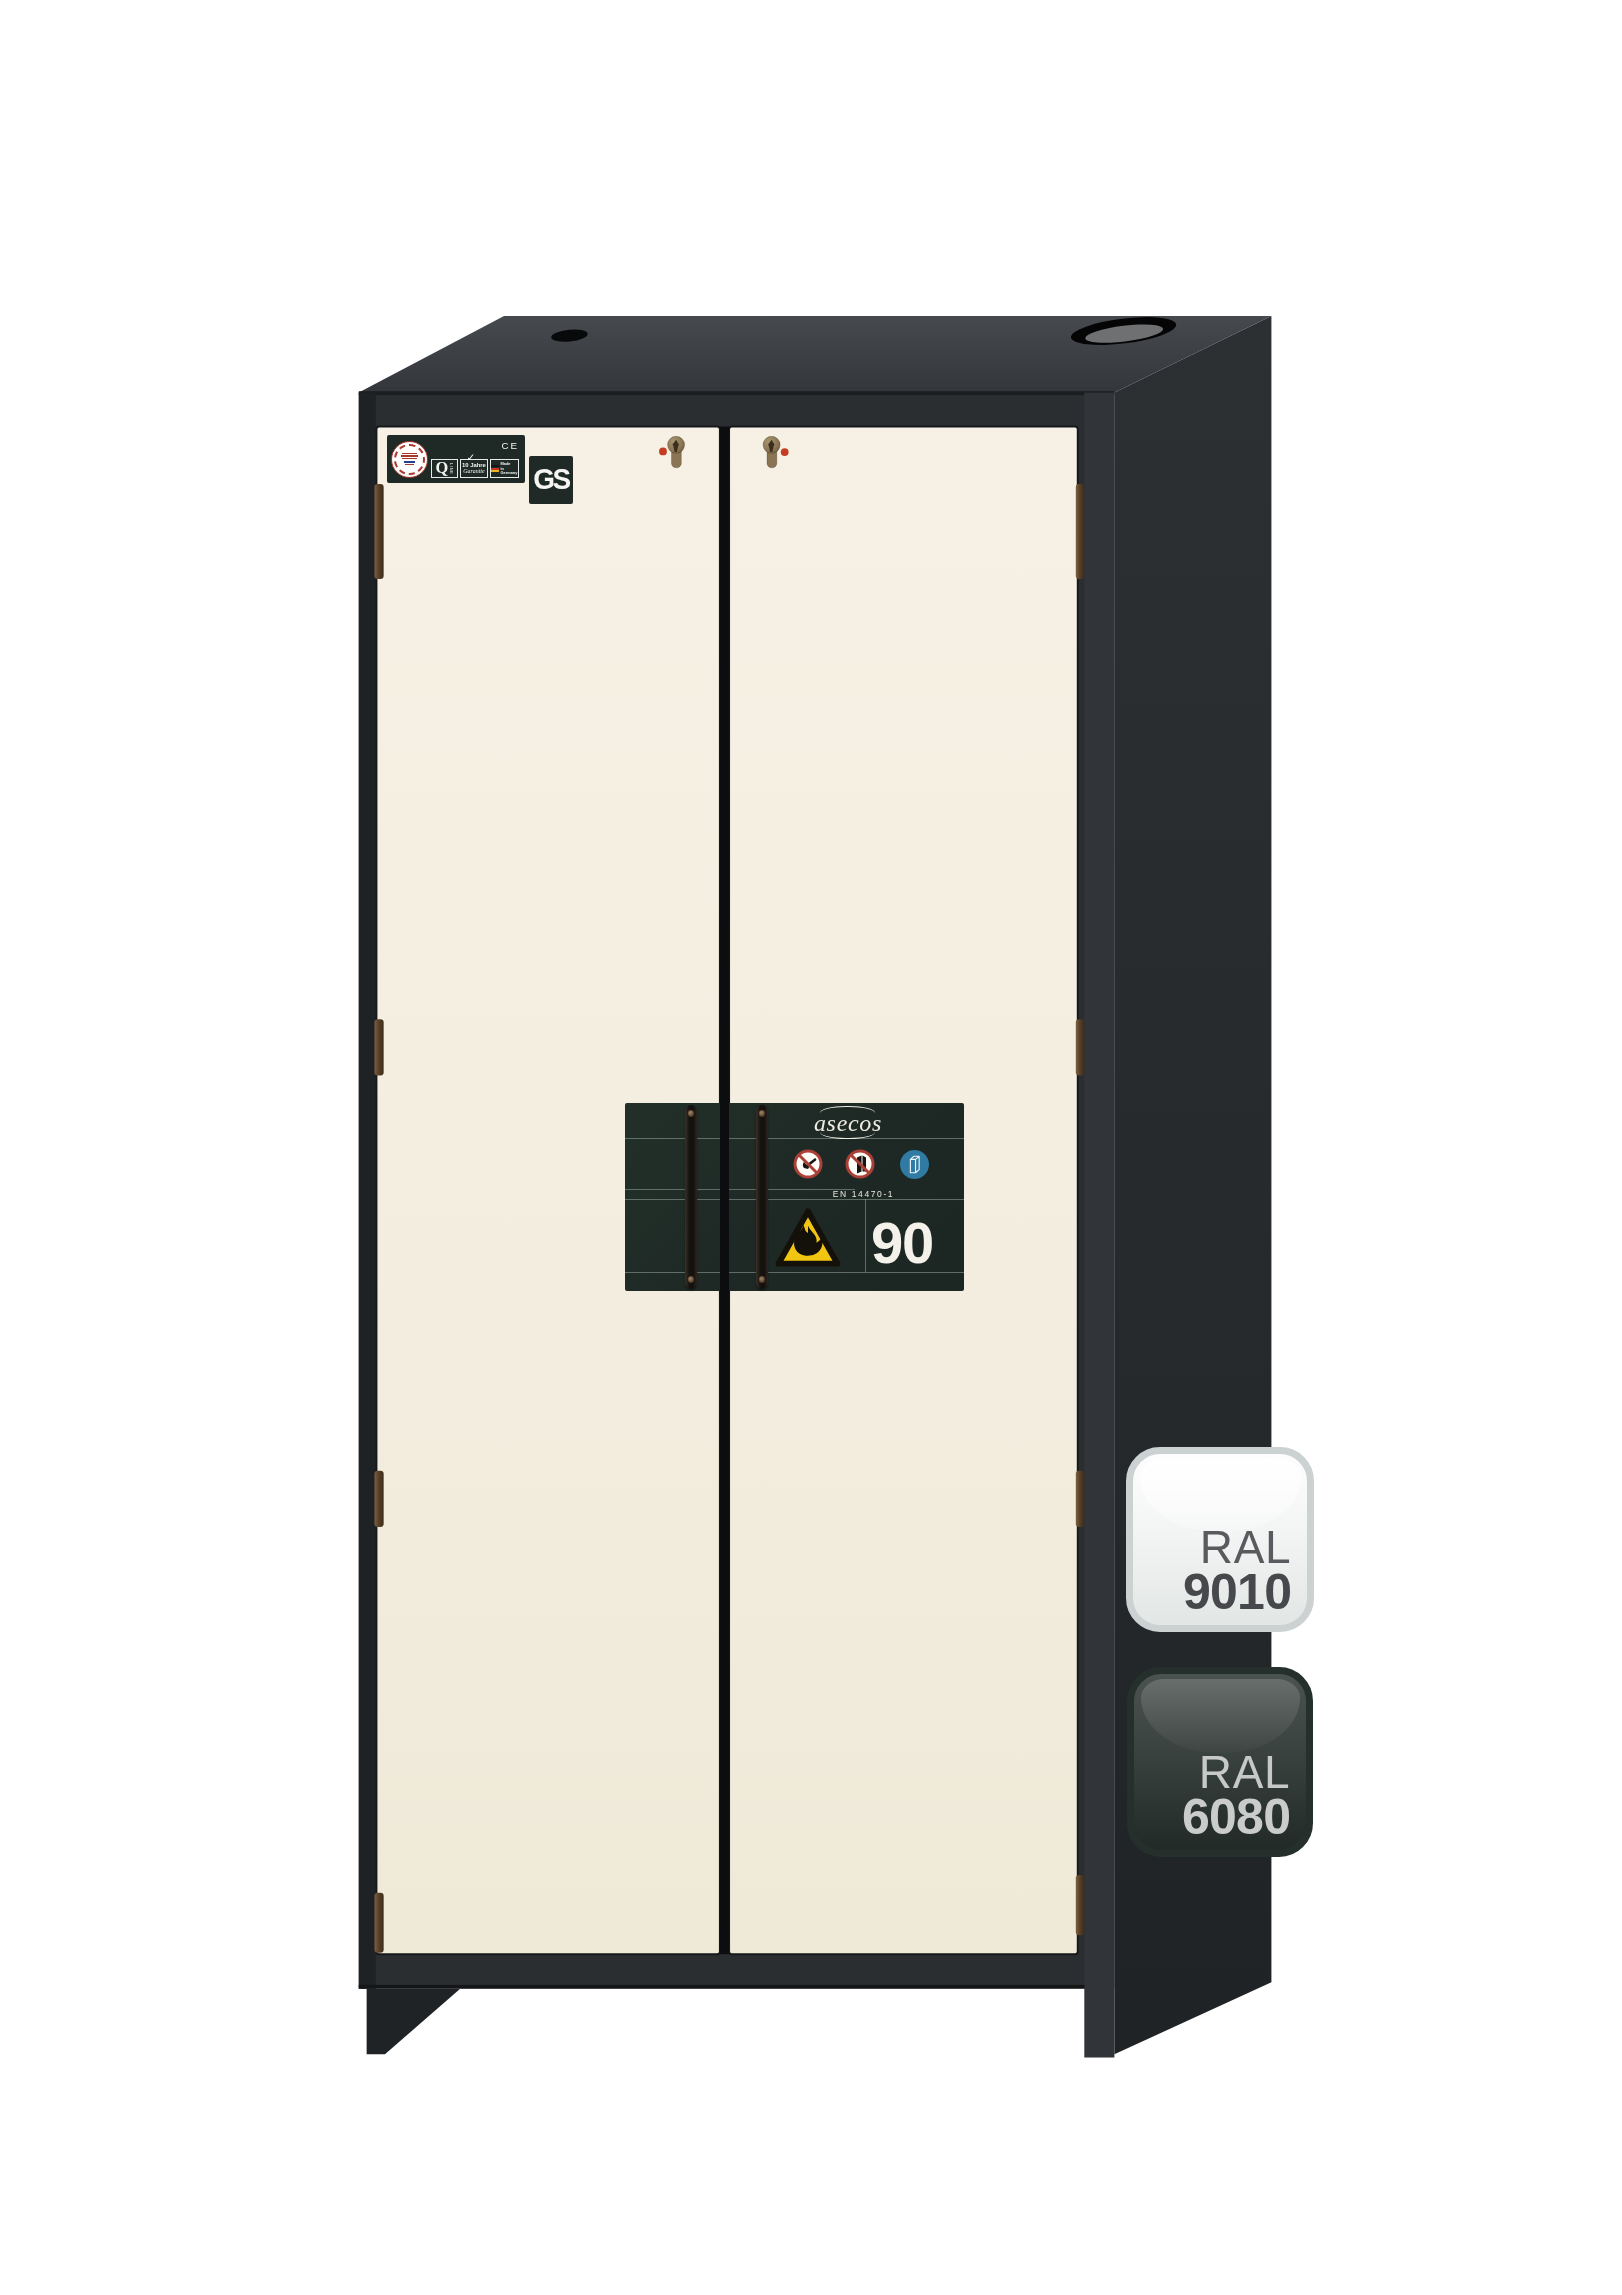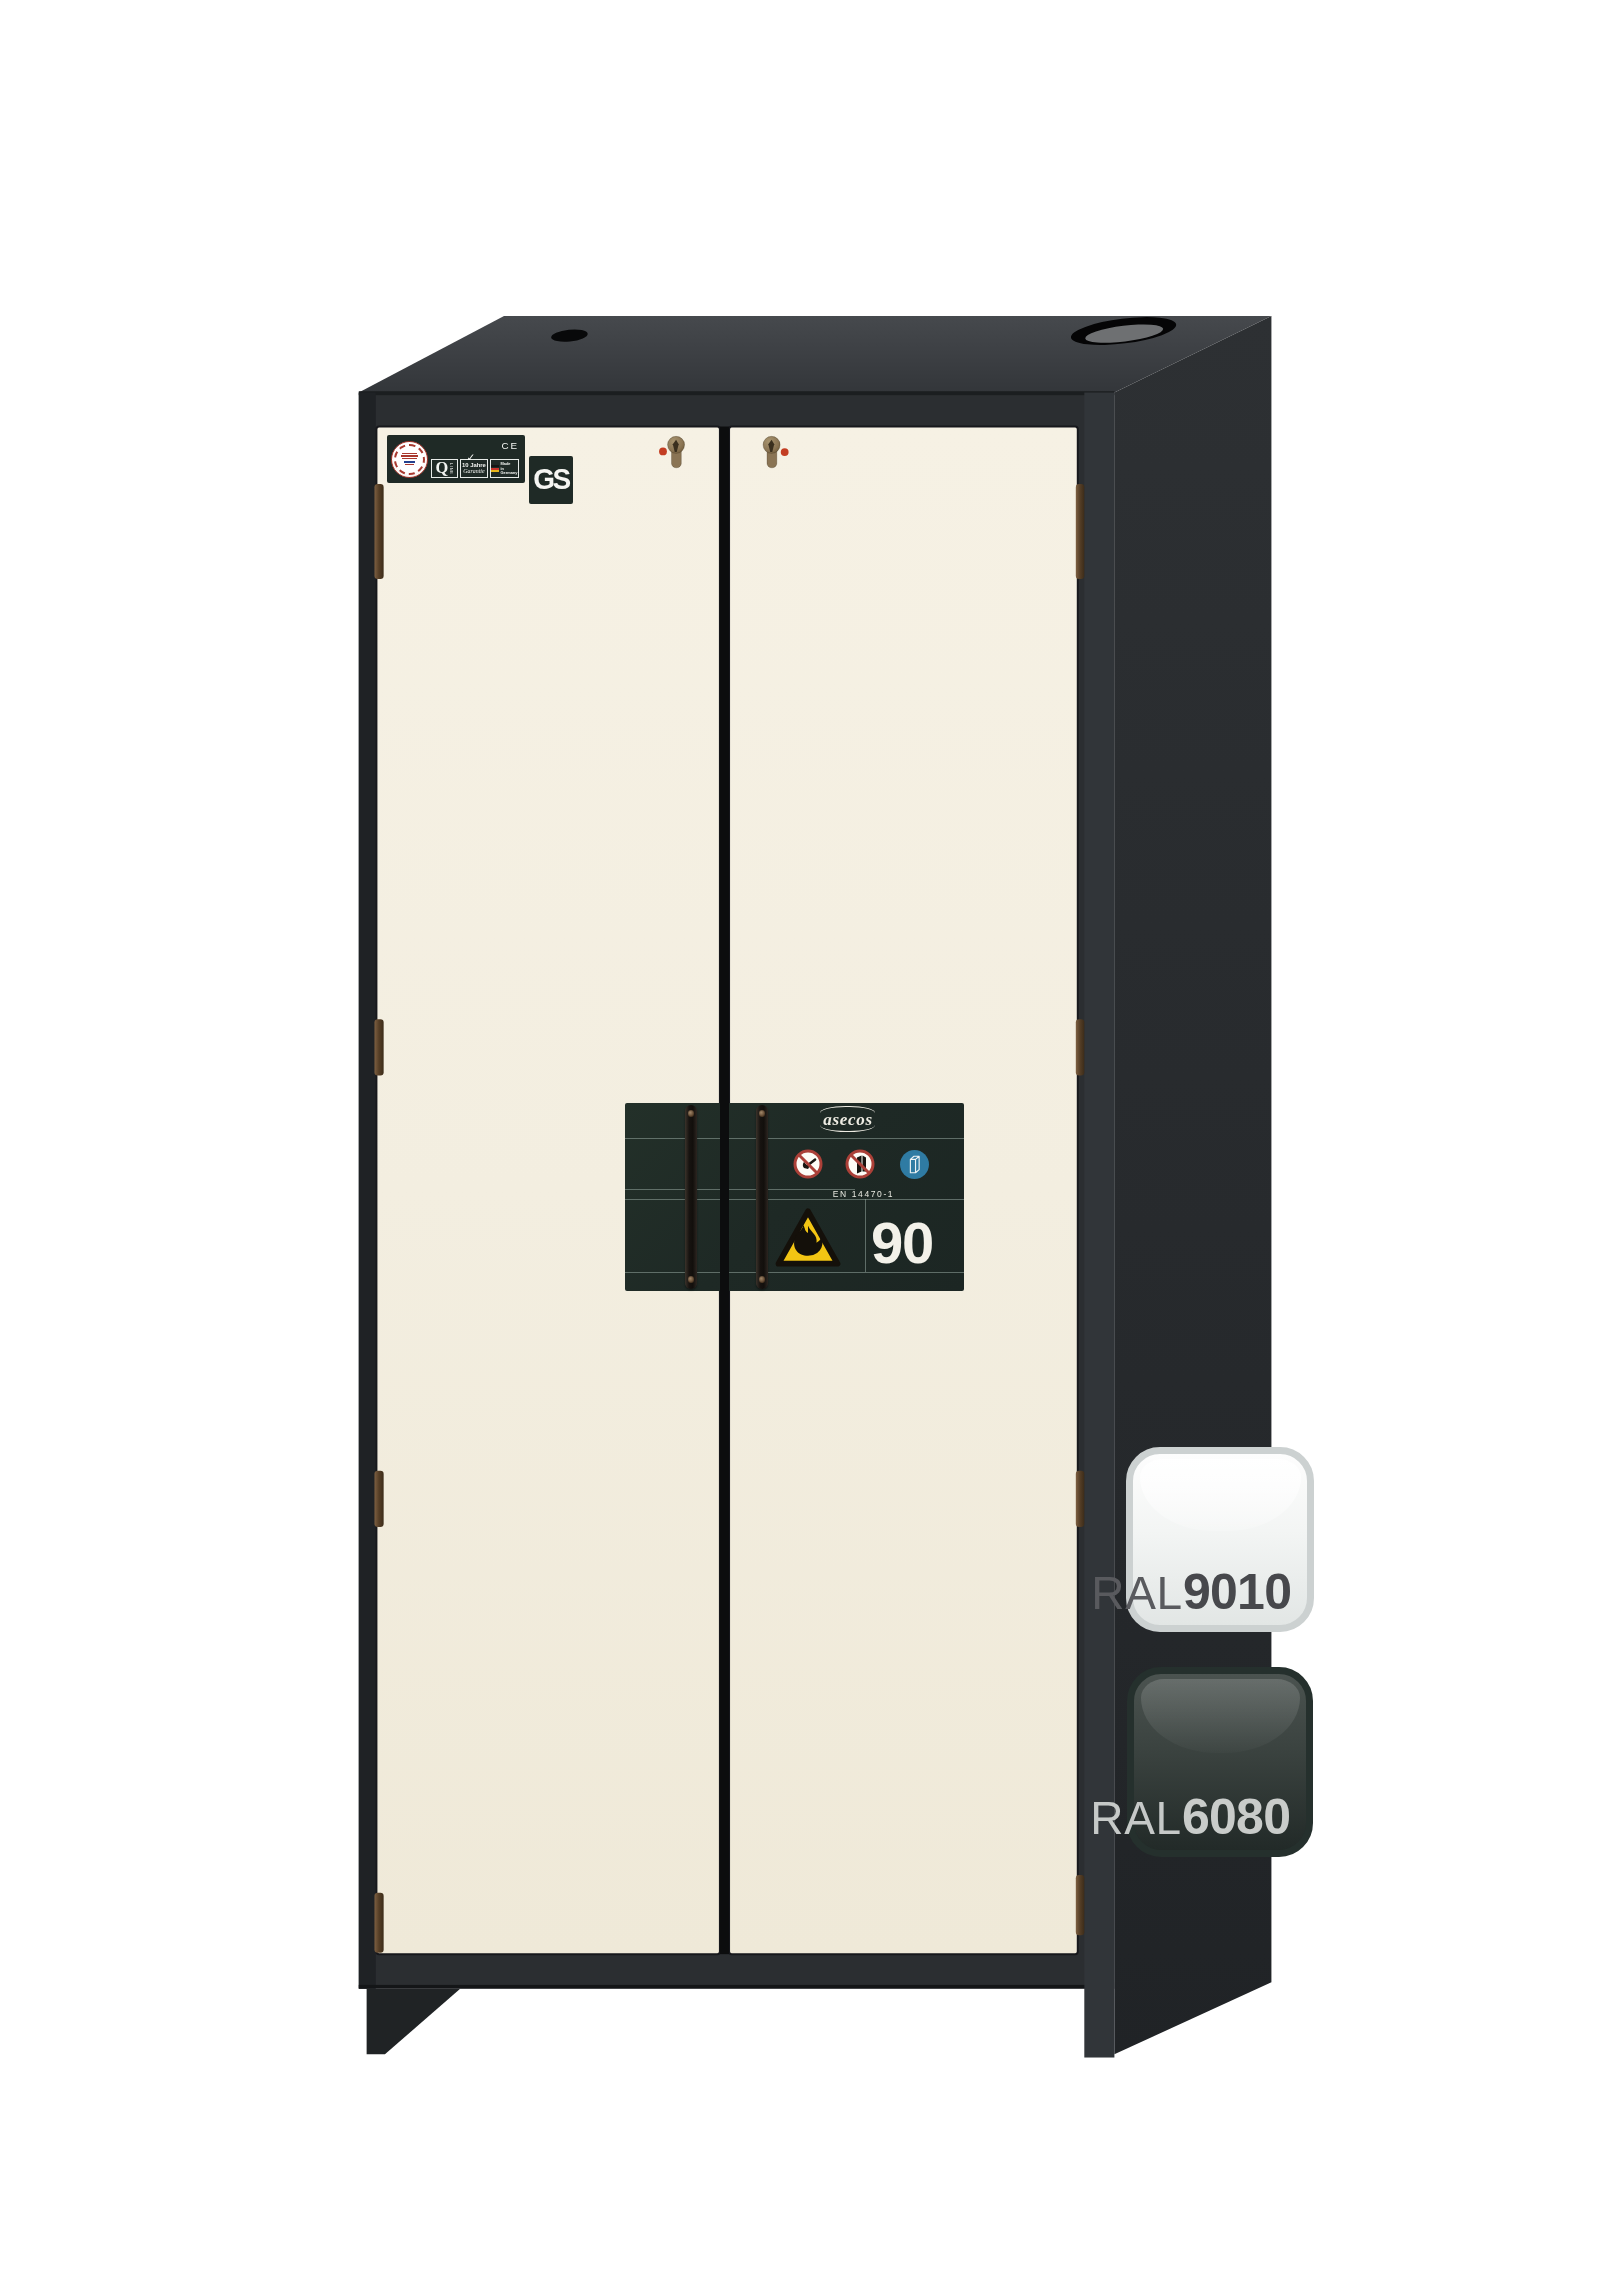--- a/index.html
+++ b/index.html
@@ -34,21 +34,21 @@
   .made-flag i { width:7.2px; height:2px; display:block; }
   .made-flag i:nth-child(1){ background:#151515; } .made-flag i:nth-child(2){ background:#c8332a; } .made-flag i:nth-child(3){ background:#e8b71a; }
   .made-lines { display:flex; flex-direction:column; line-height:1.05; font-size:3.9px; font-weight:700; }
   .ce-mark { position:absolute; right:5.9px; top:4.6px; color:#f4f6f3; font-size:9.8px; letter-spacing:2px; font-weight:400;margin-left:18px; }
 
   
   .type-plate { position:absolute; left:625px; top:1103px; width:339px; height:188px;
     background:linear-gradient(135deg,#233029 0%, #1e2925 50%, #1c2623 100%); border-radius:2px; z-index:2; }
   .plate-line { position:absolute; background:rgba(160,178,170,0.5); }
   .asecos-logo { position:absolute; left:177px; top:6.5px; width:92px; text-align:center;
-    color:#eeece3; font-family:"Liberation Serif", serif; font-style:italic; font-size:17px; letter-spacing:0.7px;font-weight:bold; }
+    color:#eeece3; font-family:"Liberation Serif", serif; font-style:italic; font-size:24px; letter-spacing:0.7px; }
   .asecos-logo::before, .asecos-logo::after { content:""; position:absolute; left:18.3px; width:55px; height:6.5px; }
   .asecos-logo::before { top:-3.9px; border-top:1.3px solid #eeece3; border-radius:50% 50% 0 0 / 100% 100% 0 0; }
   .asecos-logo::after { bottom:-2.6px; border-bottom:1.3px solid #eeece3; border-radius:0 0 50% 50% / 0 0 100% 100%; }
   .picto { position:absolute; }
   .standard-text { position:absolute; left:160px; top:86px; width:157px; text-align:center;
     color:#e9e9e1; font-size:8.5px; font-weight:400; letter-spacing:1.6px; }
   .flame-triangle { position:absolute; left:149px; top:103px; }
   .fire-rating { position:absolute; left:239px; top:115px; width:76px; text-align:center;
     color:#f3f1e9; font-size:58px; font-weight:700; line-height:0.86; letter-spacing:-1.3px; }
 
@@ -56,21 +56,21 @@
   .gap-overlay { position:absolute; left:720px; top:1103px; width:9.2px; height:188px; background:#0c0d0e; z-index:3; }
   .door-handle { position:absolute; width:12.4px; height:184px; top:1105px; border-radius:5.9px; z-index:4;
     background:linear-gradient(90deg,#3a322a 0%, #171310 35%, #120f0c 65%, #2c2520 100%);
     box-shadow:0 1.3px 2px rgba(0,0,0,0.45); }
   .handle-left { left:685px; } .handle-right { left:756px; }
   .door-handle::before, .door-handle::after { content:""; position:absolute; left:2.6px; width:6.5px; height:6.5px; border-radius:50%;
     background:radial-gradient(circle at 35% 35%, #a3886a, #5b432c 70%); box-shadow:inset 0 0 1.3px #1c140c; }
   .door-handle::before { top:5.2px; } .door-handle::after { bottom:6.5px; }
 
   
-  .ral-badge { position:absolute; z-index:5; display:flex; flex-direction:row; align-items:flex-end; justify-content:flex-end;
+  .ral-badge { position:absolute; z-index:5; display:flex; flex-direction:column; align-items:flex-end; justify-content:flex-end;
     padding:0 15.7px 10.5px 0; line-height:0.92; }
   .ral-9010 { left:1126px; top:1447px; width:188px; height:185px; border-radius:34px; border:7.2px solid #ccd1d1;
     background:linear-gradient(180deg,#fdfdfd 0%, #f3f5f4 45%, #e2e6e5 100%); }
   .ral-7016 { left:1127px; top:1667px; width:186px; height:190px; border-radius:34px; border:7.2px solid #25302d;
     background:linear-gradient(180deg,#4b5350 0%, #3a423f 45%, #222a28 100%); }
   .ral-badge::before { content:""; position:absolute; left:6.5px; right:6.5px; top:5.2px; height:42%;
     border-radius:26px 26px 85px 85px / 21px 21px 62px 62px; pointer-events:none; }
   .ral-9010::before { background:linear-gradient(180deg, rgba(255,255,255,0.95), rgba(255,255,255,0.18)); }
   .ral-7016::before { background:linear-gradient(180deg, rgba(255,255,255,0.16), rgba(255,255,255,0.02)); }
   .ral-series { font-size:46px; font-weight:400; letter-spacing:0.7px; }

